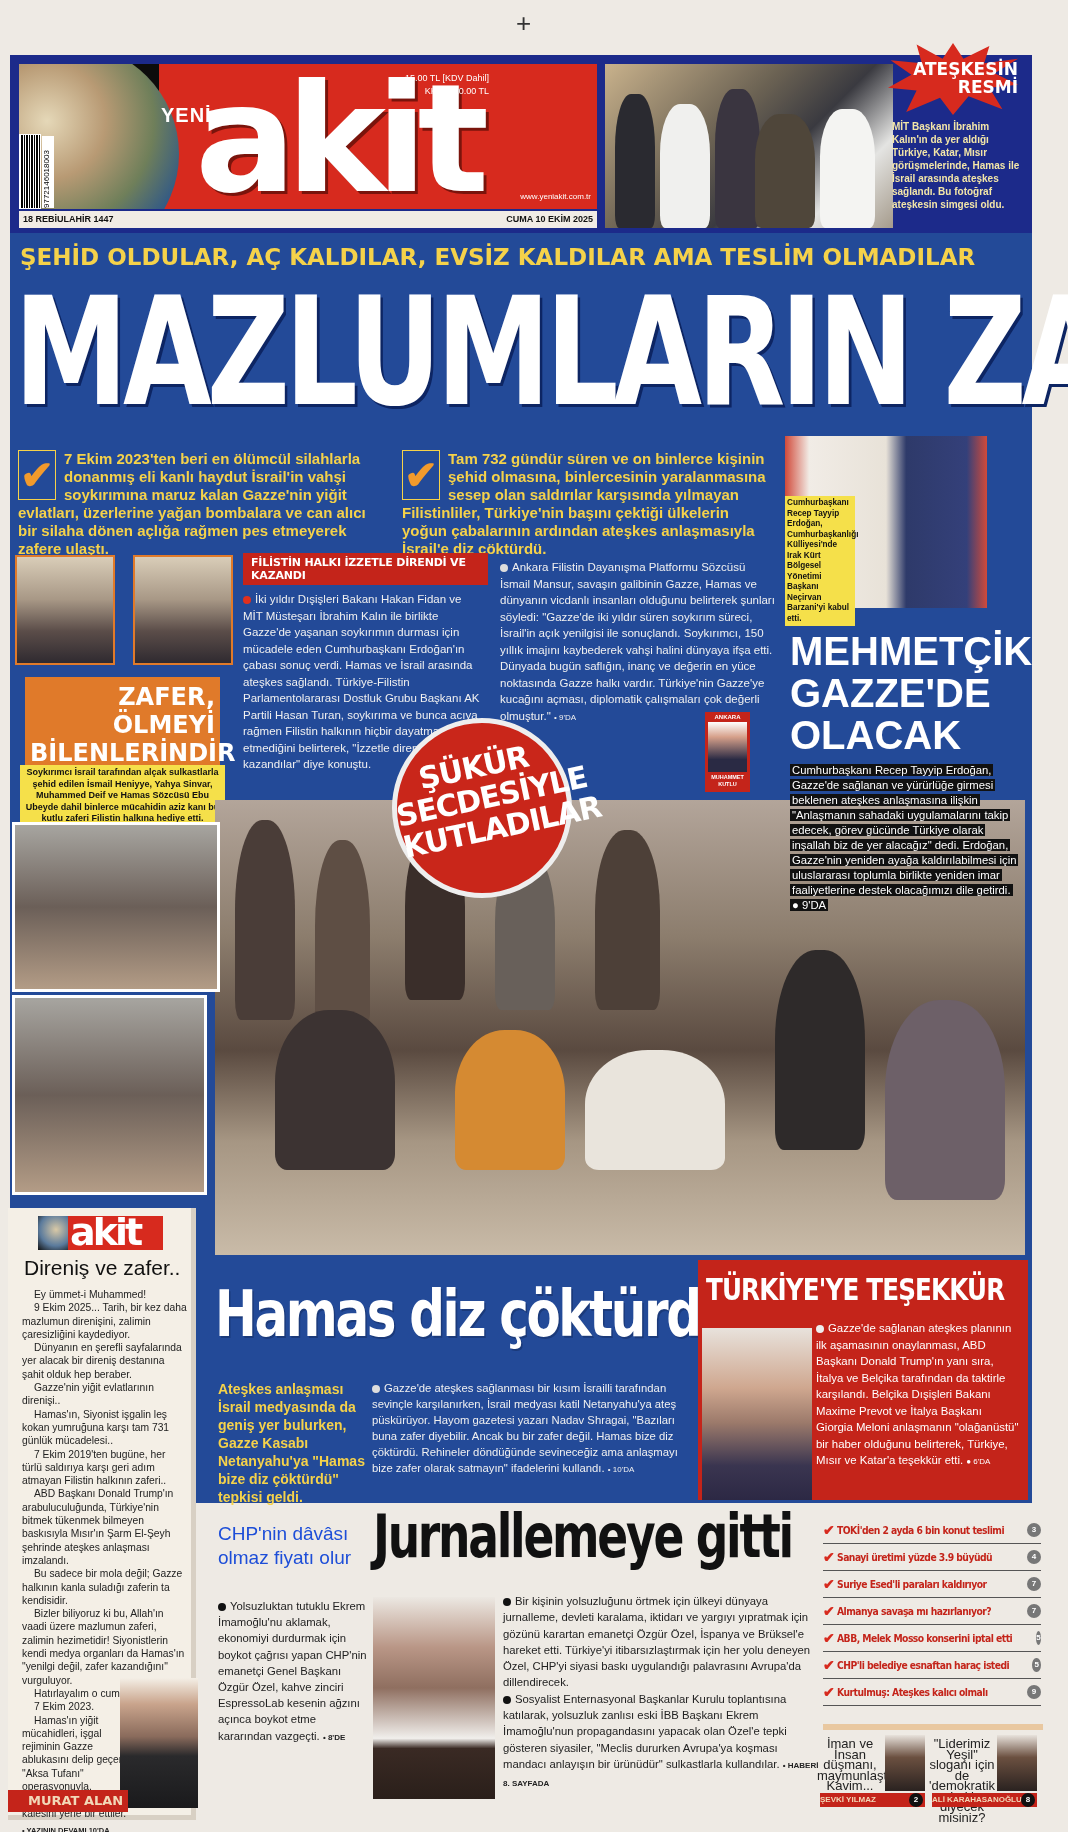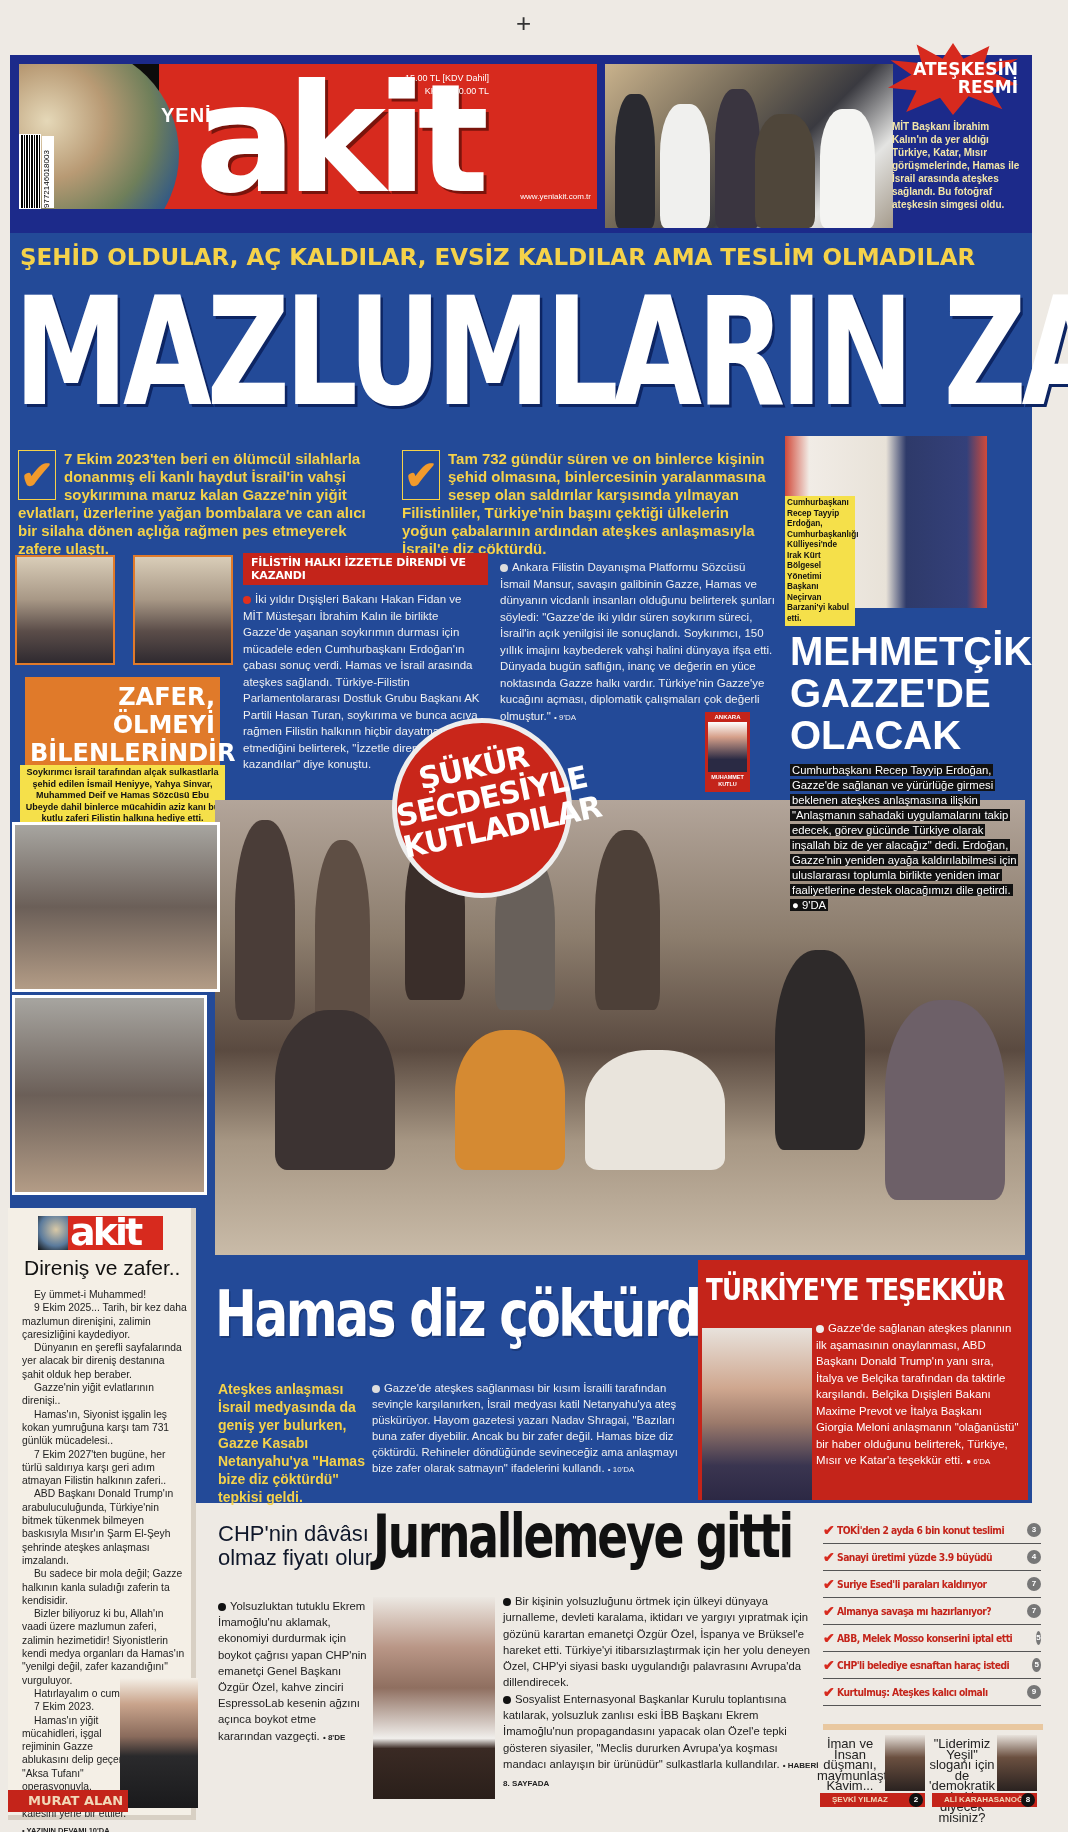--- a/index.html
+++ b/index.html
@@ -62,35 +62,35 @@
   .ed-logo .g{position:absolute;left:0;top:0;width:30px;height:34px;background:radial-gradient(circle at 60% 40%,#d9c9a6,#5a7a9c 60%,#111)}
   .ed-logo .t{position:absolute;left:32px;top:-6px;color:#fff;font-weight:900;font-size:38px;font-family:"DejaVu Sans",sans-serif;letter-spacing:-3px}
   .ed-title{position:absolute;left:16px;top:48px;font-size:21px;color:#111}
   .ed-text{position:absolute;left:14px;top:80px;width:166px;font-size:10.3px;line-height:13.3px;color:#222}
   .ed-text p{text-indent:12px}
   .ed-more{font-weight:bold;font-size:7.5px;margin-top:4px;text-indent:0 !important}
   .ed-author-photo{position:absolute;left:112px;top:470px;width:78px;height:130px;background:linear-gradient(180deg,#f4efe6 0,#c9a48c 20%,#8a6b5c 45%,#2a2a2c 60%,#1a1a1c)}
   .ed-author{position:absolute;left:0;top:582px;width:120px;height:22px;background:#c4241a;color:#f2d8b8;font-weight:900;font-size:13px;line-height:22px;padding-left:20px;font-family:"DejaVu Sans",sans-serif}
 
   
-  .chp-title{left:218px;top:1522px;width:160px;color:#0f172a;font-size:22px;line-height:24px}
+  .chp-title{left:218px;top:1522px;width:160px;color:#1d4ed8;font-size:19px;line-height:24px}
   .chp-body{left:218px;top:1598px;width:150px;font-size:11.3px;line-height:16.2px;color:#222}
   .jurnal{left:373px;top:1503px;width:470px;font-family:"DejaVu Sans",sans-serif;font-weight:900;font-size:60px;line-height:66px;letter-spacing:-3px;transform:scaleX(0.76);transform-origin:left top;white-space:nowrap;color:#111}
   .ozel-photo{left:373px;top:1597px;width:122px;height:202px;background:linear-gradient(180deg,#ece8e2 0%,#b99686 25%,#8f6f60 45%,#f1efec 70%,#3a2a24 75%,#2a1f1a)}
   .jur-body{left:503px;top:1593px;width:320px;font-size:11.3px;line-height:16.3px;color:#222}
   .headlines-list{left:823px;top:1517px;width:218px}
   .hl-item{display:flex;align-items:center;height:27px;border-bottom:1px solid #555}
   .hl-item .c{color:#d72a1e;font-weight:bold;font-size:14px;margin-right:2px}
   .hl-item .t{flex:1;font-family:"DejaVu Sans",sans-serif;font-weight:900;font-size:10.5px;color:#c4241a;letter-spacing:-0.6px;white-space:nowrap;transform:scaleX(0.88);transform-origin:left center}
   .hl-item .n{width:14px;height:14px;border-radius:50%;background:#777;color:#fff;font-size:8px;text-align:center;line-height:14px;font-weight:bold}
   .col-strip{left:823px;top:1724px;width:220px;height:6px;background:#e9c8a0}
   .col-card{position:absolute;width:105px;height:72px}
   .col-card .q{position:absolute;right:42px;top:4px;width:66px;text-align:center;font-size:13px;line-height:10.5px;color:#222}
   .col-card .ph{position:absolute;right:0;top:0;width:40px;height:56px;background:linear-gradient(180deg,#e8e2dc,#6b5040 40%,#2a2220)}
-  .col-card .nm{position:absolute;left:0;bottom:0;width:105px;height:14px;background:#c4241a;color:#f2d8b8;font-size:8px;font-weight:bold;line-height:14px;padding-left:12px}
+  .col-card .nm{position:absolute;left:0;bottom:0;width:105px;height:14px;background:#c4241a;color:#f2d8b8;font-size:8px;font-weight:bold;line-height:14px;padding-left:0}
   .col-card .pg{position:absolute;right:2px;bottom:0;width:14px;height:14px;border-radius:50%;background:#111;color:#fff;font-size:8px;text-align:center;line-height:14px;font-weight:bold}
 </style>
 </head>
 <body>
 
 <div class="abs crosshair">+</div>
 
 <header class="abs masthead">
   <div class="mast-inner">
     <div class="globe-bg">
@@ -99,20 +99,24 @@
     <div class="barcode"></div>
     <div class="barcode-num">9772146018003</div>
     <div class="yeni">YENİ</div>
     <div class="akit-logo">akit</div>
     <div class="price">
       <div>15.00 TL [KDV Dahil]</div>
       <div>KKTC: 20.00 TL</div>
     </div>
     <div class="web">www.yeniakit.com.tr</div>
   </div>
+  <div class="mast-date-bar">
+    <span>18 REBİULAHİR 1447</span>
+    <span>CUMA 10 EKİM 2025</span>
+  </div>
   <div class="mast-photo">
     <div class="p" style="left:10px;top:30px;width:40px;height:134px;background:#2a2a30"></div>
     <div class="p" style="left:55px;top:40px;width:50px;height:124px;background:#f0f0ee"></div>
     <div class="p" style="left:110px;top:25px;width:45px;height:139px;background:#3a3540"></div>
     <div class="p" style="left:150px;top:50px;width:60px;height:114px;background:#4f463a"></div>
     <div class="p" style="left:215px;top:45px;width:55px;height:119px;background:#f4f4f2"></div>
   </div>
 </header>
 <div class="abs atk-burst" style="top:43px"></div>
 <div class="abs atk-title" style="top:60px">ATEŞKESİN RESMİ</div>
@@ -206,21 +210,21 @@
     <div class="g"></div>
     <div class="t">akit</div>
   </div>
   <div class="ed-title">Direniş ve zafer..</div>
   <div class="ed-text">
     <p>Ey ümmet-i Muhammed!</p>
     <p>9 Ekim 2025... Tarih, bir kez daha mazlumun direnişini, zalimin çaresizliğini kaydediyor.</p>
     <p>Dünyanın en şerefli sayfalarında yer alacak bir direniş destanına şahit olduk hep beraber.</p>
     <p>Gazze'nin yiğit evlatlarının direnişi..</p>
     <p>Hamas'ın, Siyonist işgalin leş kokan yumruğuna karşı tam 731 günlük mücadelesi..</p>
-    <p>7 Ekim 2027'ten bugüne, her türlü saldırıya karşı geri adım atmayan Filistin halkının zaferi..</p>
+    <p>7 Ekim 2019'ten bugüne, her türlü saldırıya karşı geri adım atmayan Filistin halkının zaferi..</p>
     <p>ABD Başkanı Donald Trump'ın arabuluculuğunda, Türkiye'nin bitmek tükenmek bilmeyen baskısıyla Mısır'ın Şarm El-Şeyh şehrinde ateşkes anlaşması imzalandı.</p>
     <p>Bu sadece bir mola değil; Gazze halkının kanla suladığı zaferin ta kendisidir.</p>
     <p>Bizler biliyoruz ki bu, Allah'ın vaadi üzere mazlumun zaferi, zalimin hezimetidir! Siyonistlerin kendi medya organları da Hamas'ın "yenilgi değil, zafer kazandığını" vurguluyor.</p>
     <p>Hatırlayalım o cumartesiyi..</p>
     <p>7 Ekim 2023.</p>
     <p style="width:108px">Hamas'ın yiğit mücahidleri, işgal rejiminin Gazze ablukasını delip geçen "Aksa Tufanı" operasyonuyla, Siyonistlerin kibir kalesini yerle bir ettiler.</p>
     <p class="ed-more">• YAZININ DEVAMI 10'DA</p>
   </div>
   <div class="ed-author-photo"></div>
   <div class="ed-author">MURAT ALAN</div>

